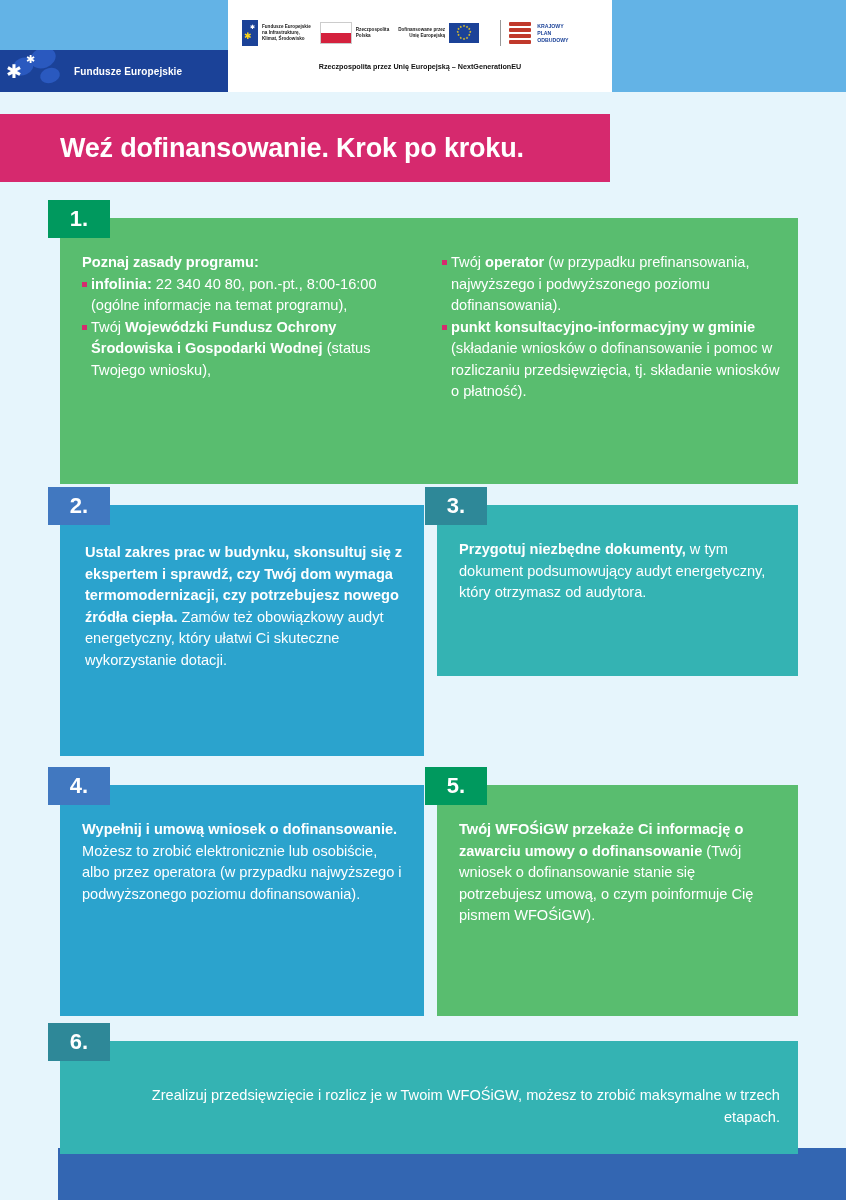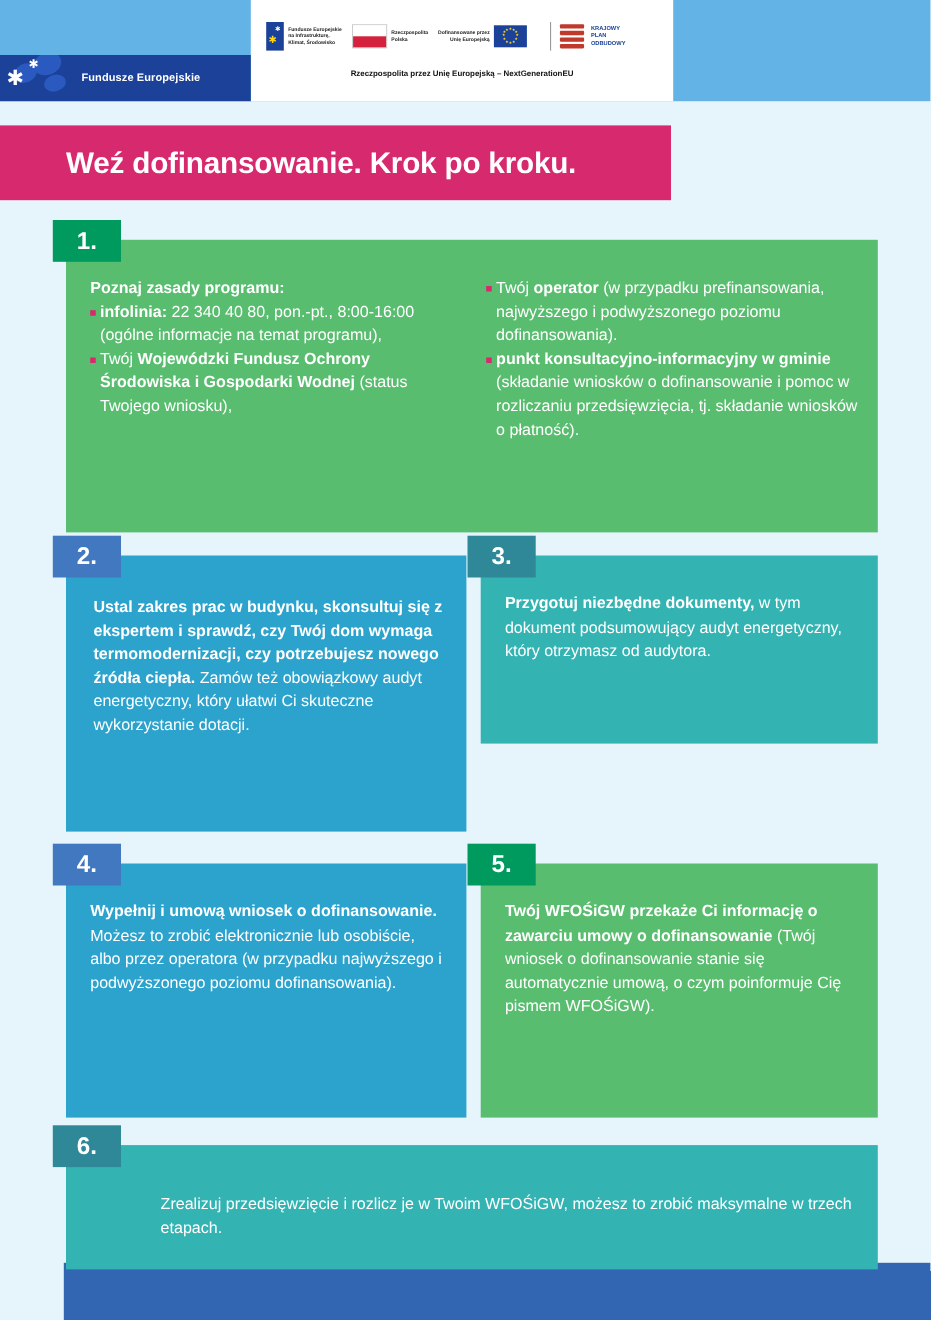--- a/index.html
+++ b/index.html
@@ -187,27 +187,27 @@
       <div class="panel" style="width:364px;height:231px;background:#2ba3cd;">
         <div class="body">
           <p style="margin:0"><b>Wypełnij i umową wniosek o dofinansowanie.</b><span> Możesz to zrobić elektronicznie lub osobiście, albo przez operatora (w przypadku najwyższego i podwyższonego poziomu dofinansowania).</span></p>
         </div>
       </div>
       <div class="badge" style="background:#4178c0;">4.</div>
     </div>
     <div class="step" style="left: 425px; top: 767px; width: 373px; height: 249px;">
       <div class="panel" style="width:361px;height:231px;background:#59bd6f;">
         <div class="body">
-          <p style="margin:0"><b>Twój WFOŚiGW przekaże Ci informację o zawarciu umowy o dofinansowanie</b><span> (Twój wniosek o dofinansowanie stanie się automatycznie umową, o czym poinformuje Cię pismem WFOŚiGW).</span></p>
+          <p style="margin:0"><b>Twój WFOŚiGW przekaże Ci informację o zawarciu umowy o dofinansowanie</b><span> (Twój wniosek o dofinansowanie stanie się potrzebujesz umową, o czym poinformuje Cię pismem WFOŚiGW).</span></p>
         </div>
       </div>
       <div class="badge" style="background:#00995e;">5.</div>
     </div>
     <div class="step" style="left: 48px; top: 1023px; width: 750px; height: 131px;">
-      <div class="panel" style="width:738px;height:113px;background:#34b3b3;">
+      <div class="panel" style="width:738px;height:113px;background:#34b3b3;text-align:right;">
         <div class="body centered">
           <p style="margin:0"><span>Zrealizuj przedsięwzięcie i rozlicz je w Twoim WFOŚiGW, możesz to zrobić maksymalne w trzech etapach.</span></p>
         </div>
       </div>
       <div class="badge" style="background:#2e8898;">6.</div>
     </div>
   </div>
 
 <div class="footer-bar"></div>
 

